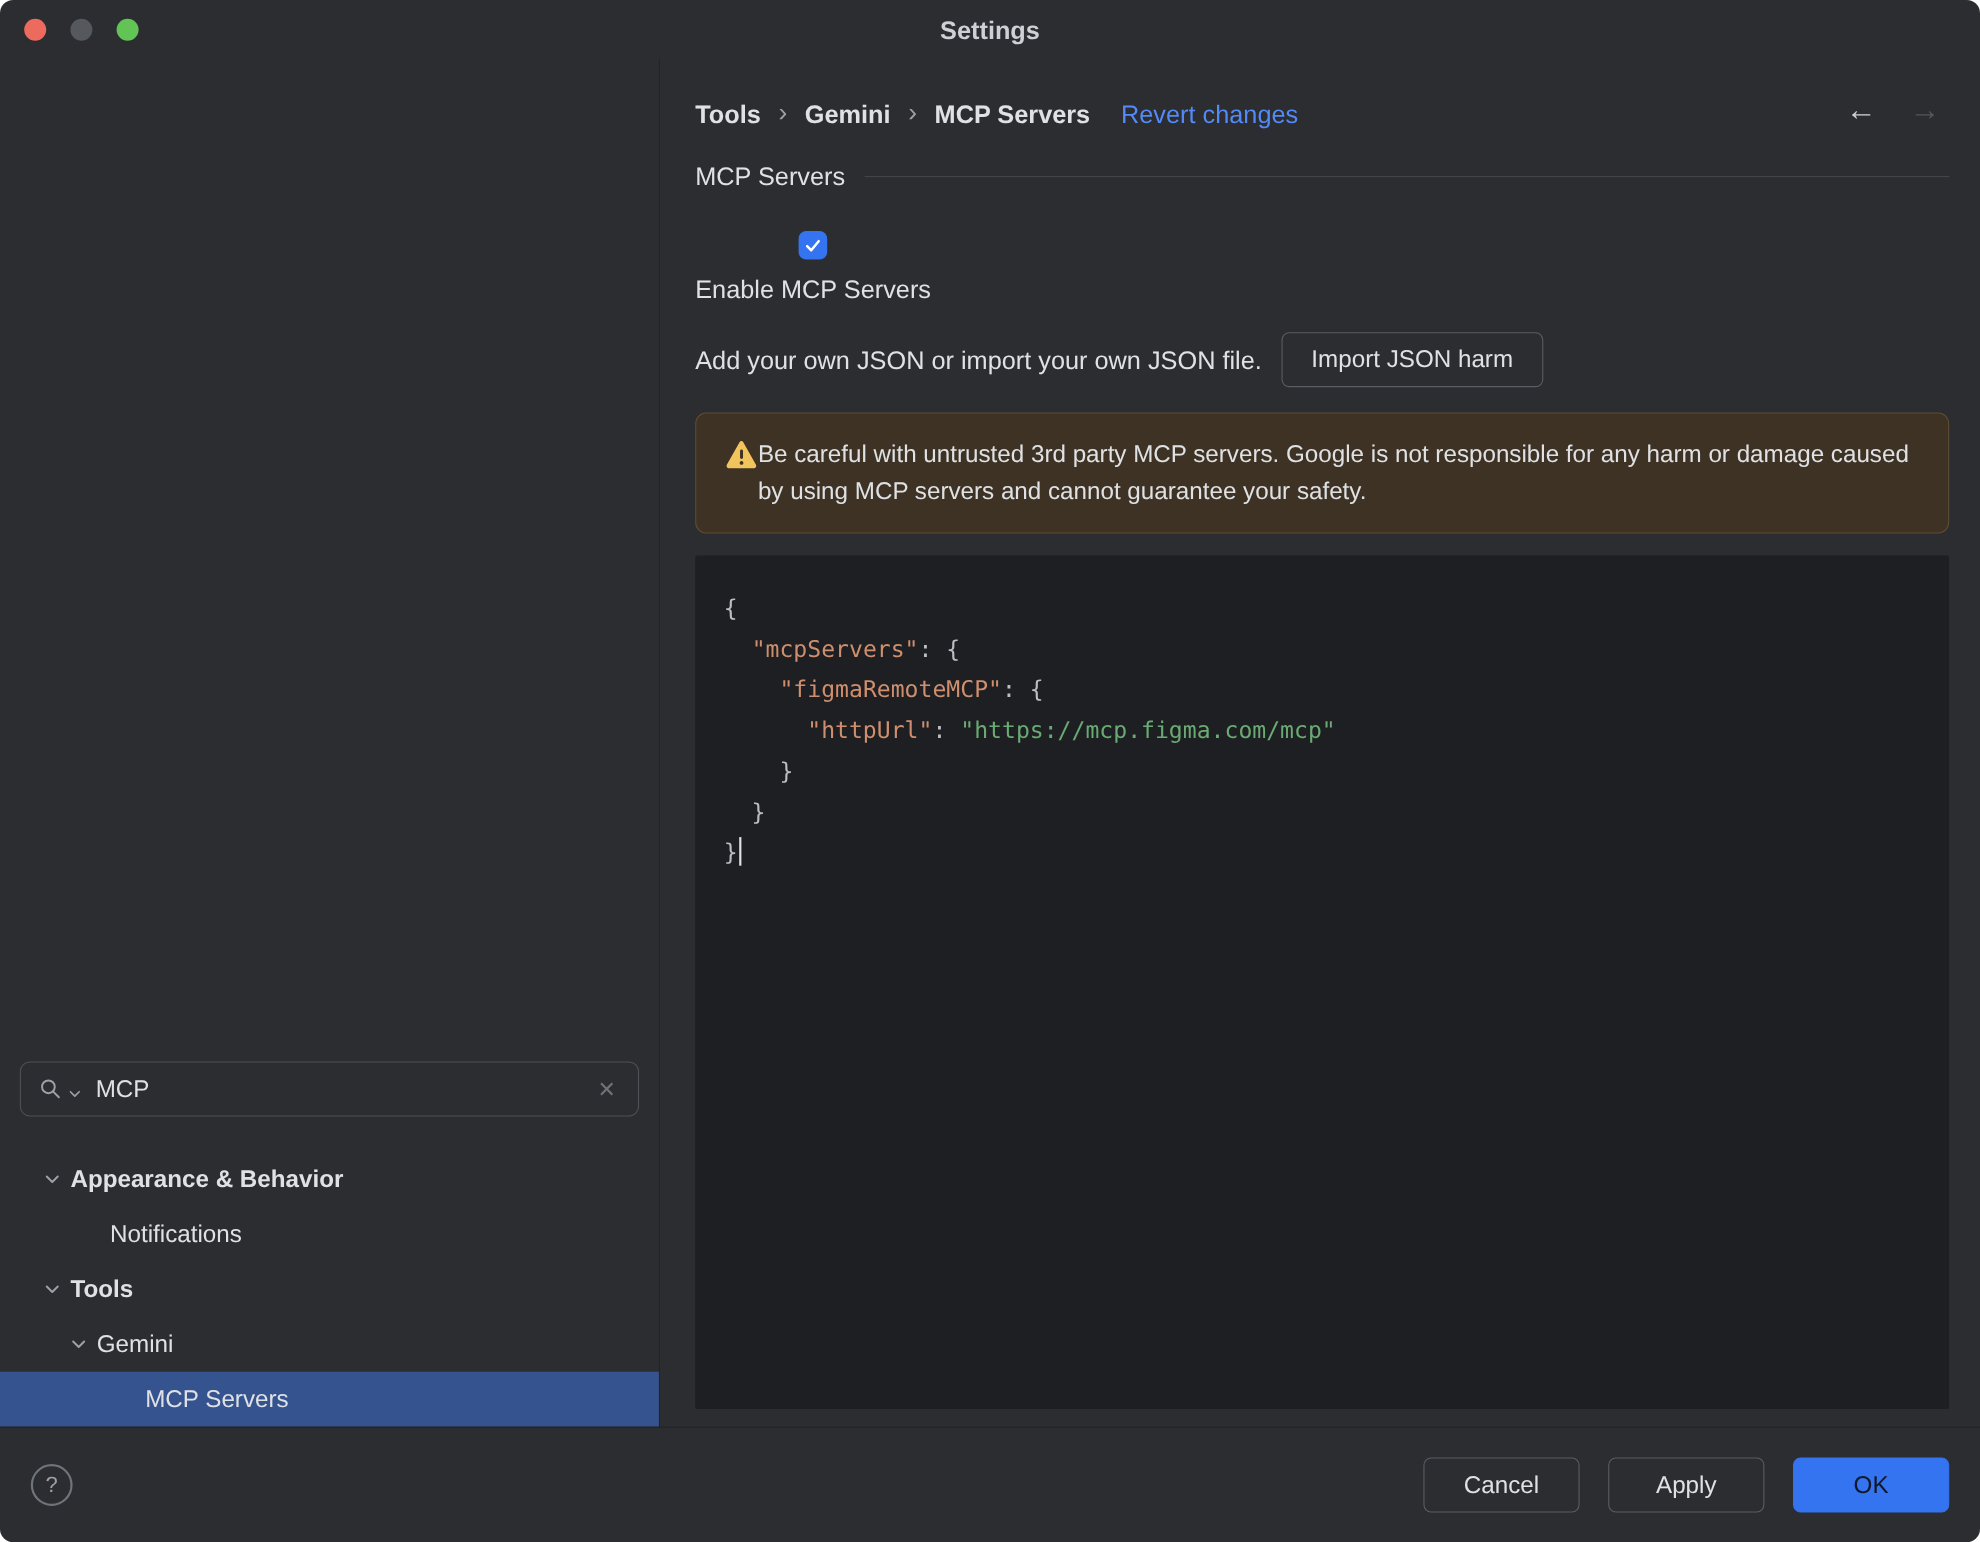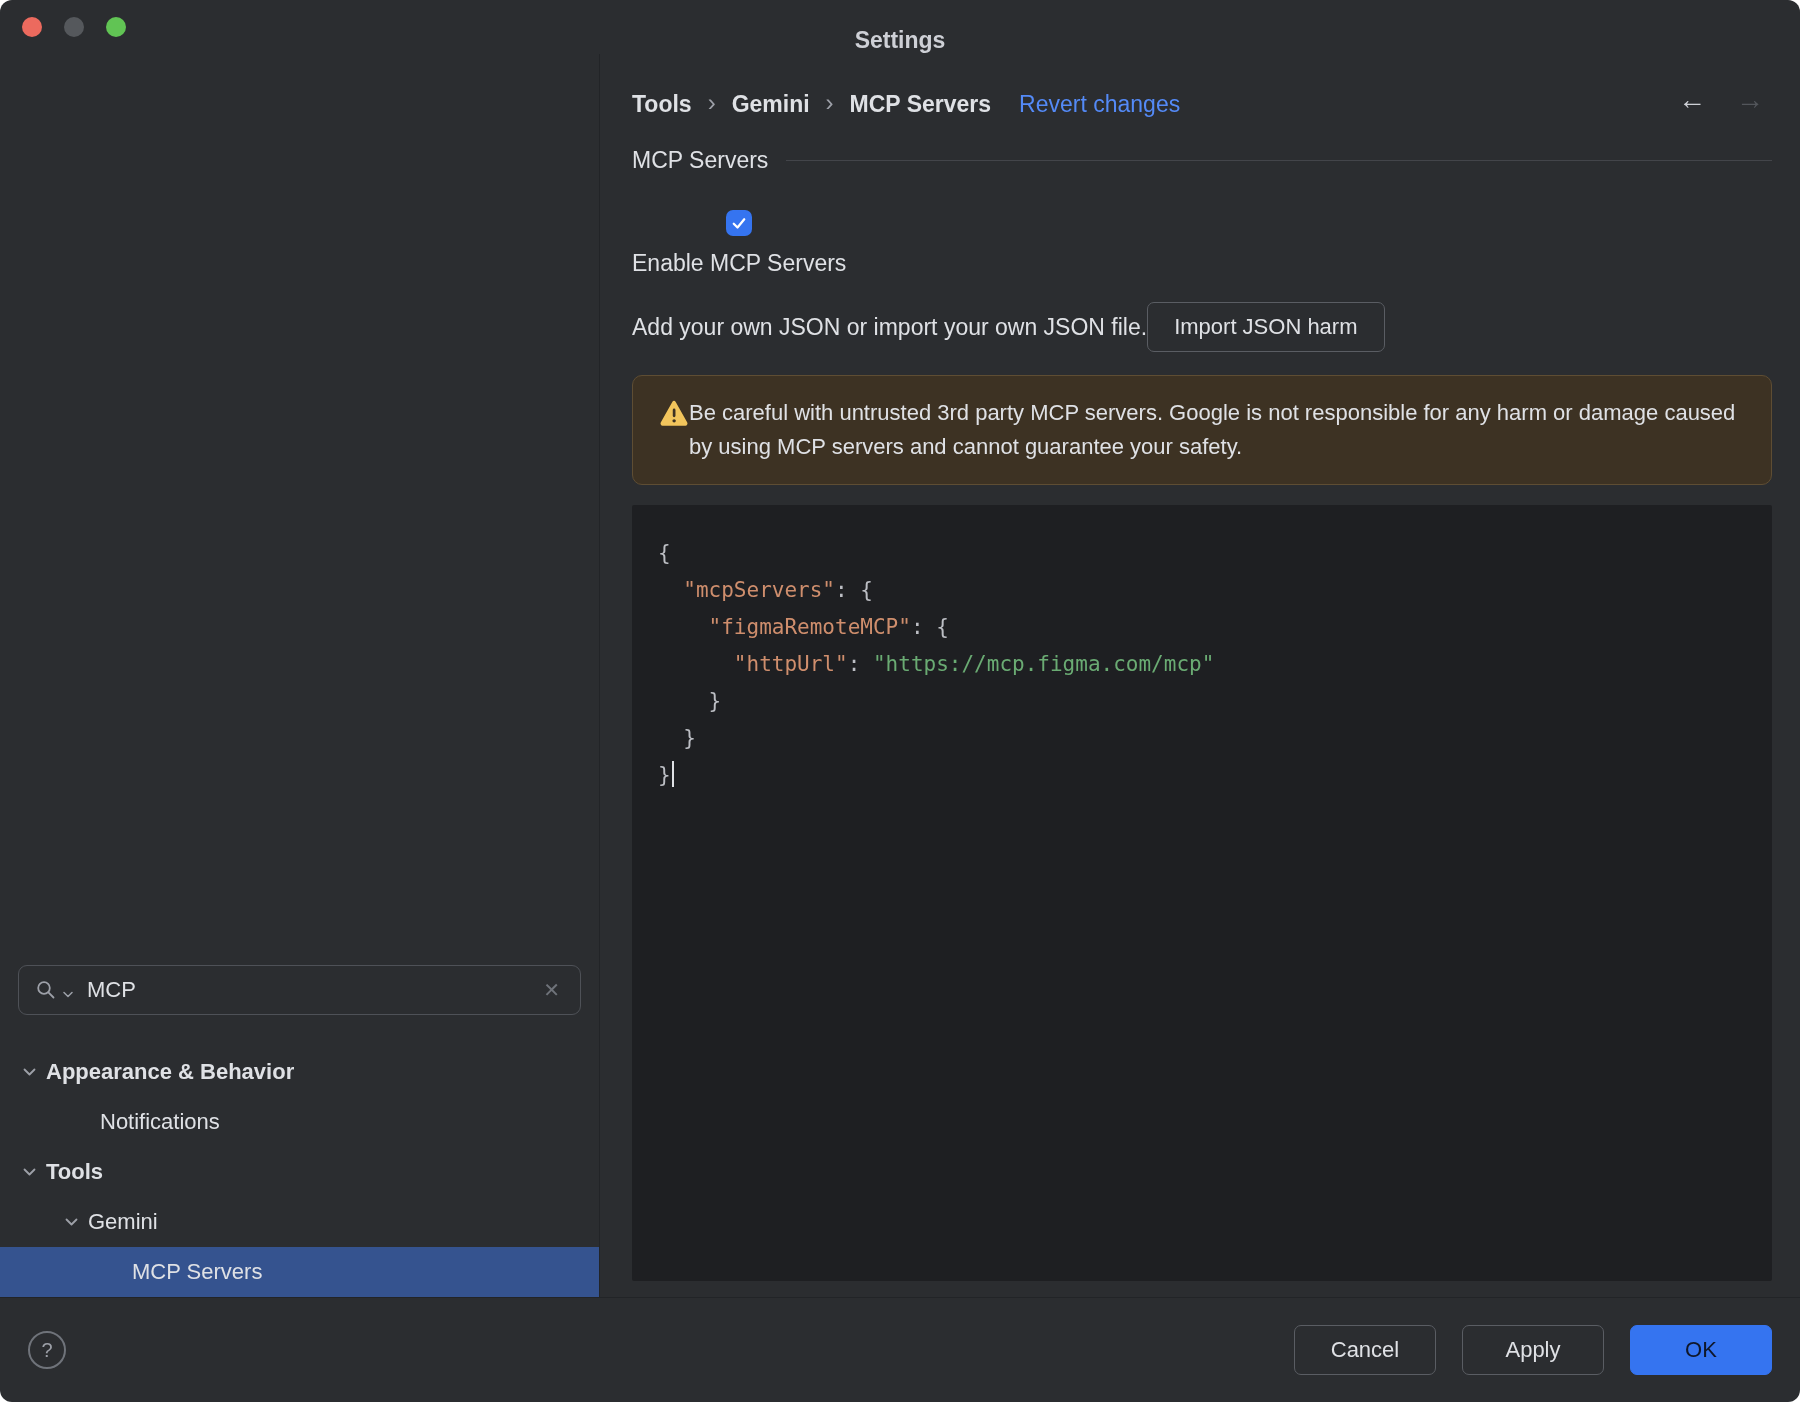--- a/index.html
+++ b/index.html
@@ -12,21 +12,21 @@
     border-radius: 12px;
     overflow: hidden;
     display: flex; flex-direction: column;
     color: #DFE1E5;
   }
 
   
   .titlebar {
     height: 54px; flex: 0 0 54px;
     position: relative;
-    display: flex; align-items: flex-end; justify-content: center;
+    display: flex; align-items: center; justify-content: center;
   }
   .traffic-lights { position: absolute; left: 22px; top: 17px; display: flex; gap: 22px; }
   .tl { width: 20px; height: 20px; border-radius: 50%; display: inline-block; cursor: default; }
   .tl.red   { background: #EC6A5E; }
   .tl.gray  { background: #55585C; }
   .tl.green { background: #61C454; }
   .win-title { font-size: 23px; font-weight: 700; color: #CED0D6; }
 
   
   .body-area { flex: 1 1 auto; display: flex; min-height: 0; }
@@ -54,21 +54,21 @@
   .search-chev { margin-top: 8px; }
   .clear-btn { color: #6F737A; font-size: 20px; cursor: pointer; padding: 2px 4px; }
 
   .tree { margin-top: 32px; display: flex; flex-direction: column; }
   .tree-row {
     height: 50px; display: flex; align-items: center; gap: 10px;
     font-size: 22px; color: #DFE1E5; cursor: pointer;
   }
   .tree-row .chev { display: inline-flex; width: 14px; justify-content: center; }
   .tree-row.bold { font-weight: 700; }
-  .tree-row.indent-0 { padding-left: 22px; }
+  .tree-row.indent-0 { padding-left: 40px; }
   .tree-row.indent-1-noch { padding-left: 100px; }
   .tree-row.indent-1 { padding-left: 64px; }
   .tree-row.indent-2-noch { padding-left: 132px; }
   .tree-row.selected { background: var(--selection, #35538F); }
 
   
   .content {
     flex: 1 1 auto; min-width: 0;
     display: flex; flex-direction: column;
     padding: 24px 28px 16px 32px;
@@ -90,21 +90,21 @@
   .section-header .rule { flex: 1; border-top: 1px solid #43454A; margin-left: 18px; }
 
   .checkbox-row { margin-top: 34px; display: flex; align-items: center; gap: 14px; cursor: pointer; width: fit-content; flex-direction: column; }
   .checkbox {
     width: 26px; height: 26px; border-radius: 7px;
     background: var(--accent, #3574F0);
     display: inline-flex; align-items: center; justify-content: center;
   }
   .checkbox-label { font-size: 23px; color: #DFE1E5; }
 
-  .import-row { margin-top: 24px; display: flex; align-items: center; height: 52px; }
+  .import-row { margin-top: 24px; display: flex; align-items: center; gap: 18px; height: 52px; }
   .import-hint { font-size: 23px; color: #DFE1E5; }
   .btn {
     font-family: "Liberation Sans", sans-serif;
     font-size: 22px; color: #DFE1E5;
     background: #2B2D30; border: 1px solid #5A5D63; border-radius: 7px;
     height: 50px; padding: 0 26px; cursor: pointer;
   }
 
   .warning-banner {
     margin-top: 22px;

